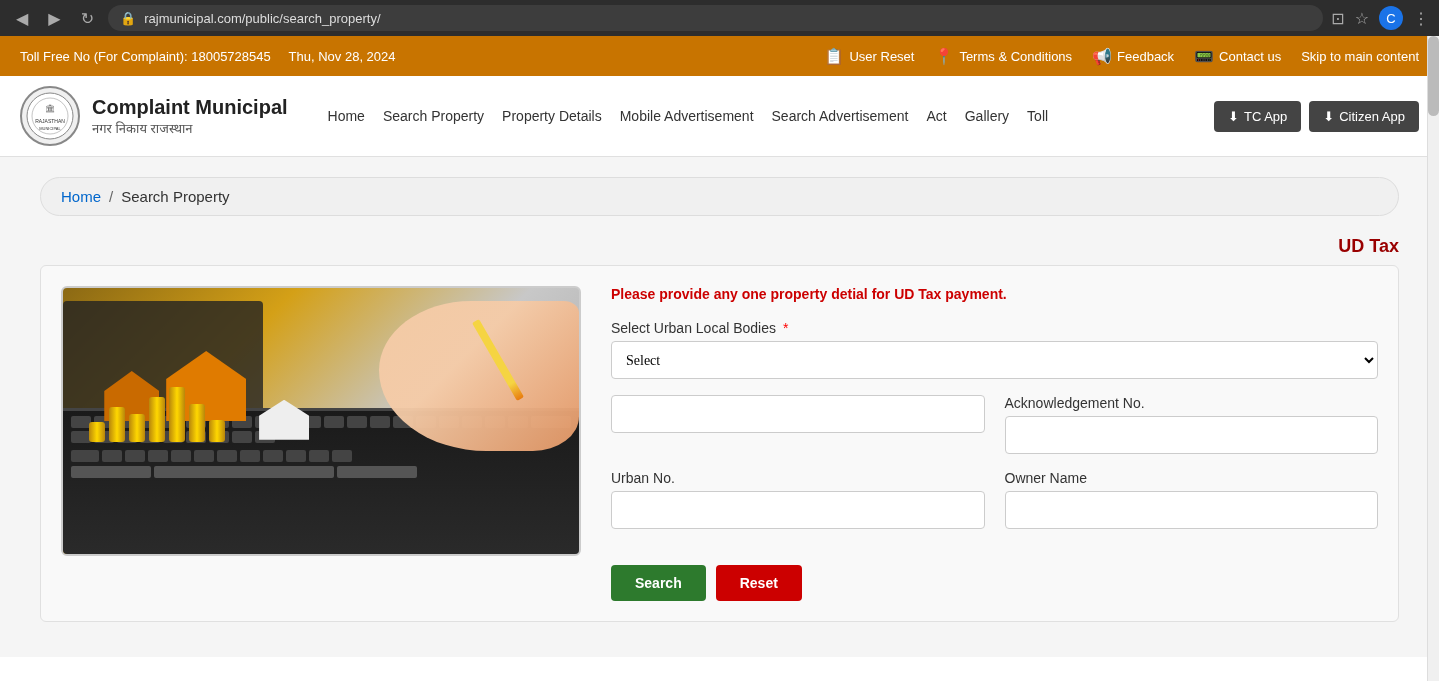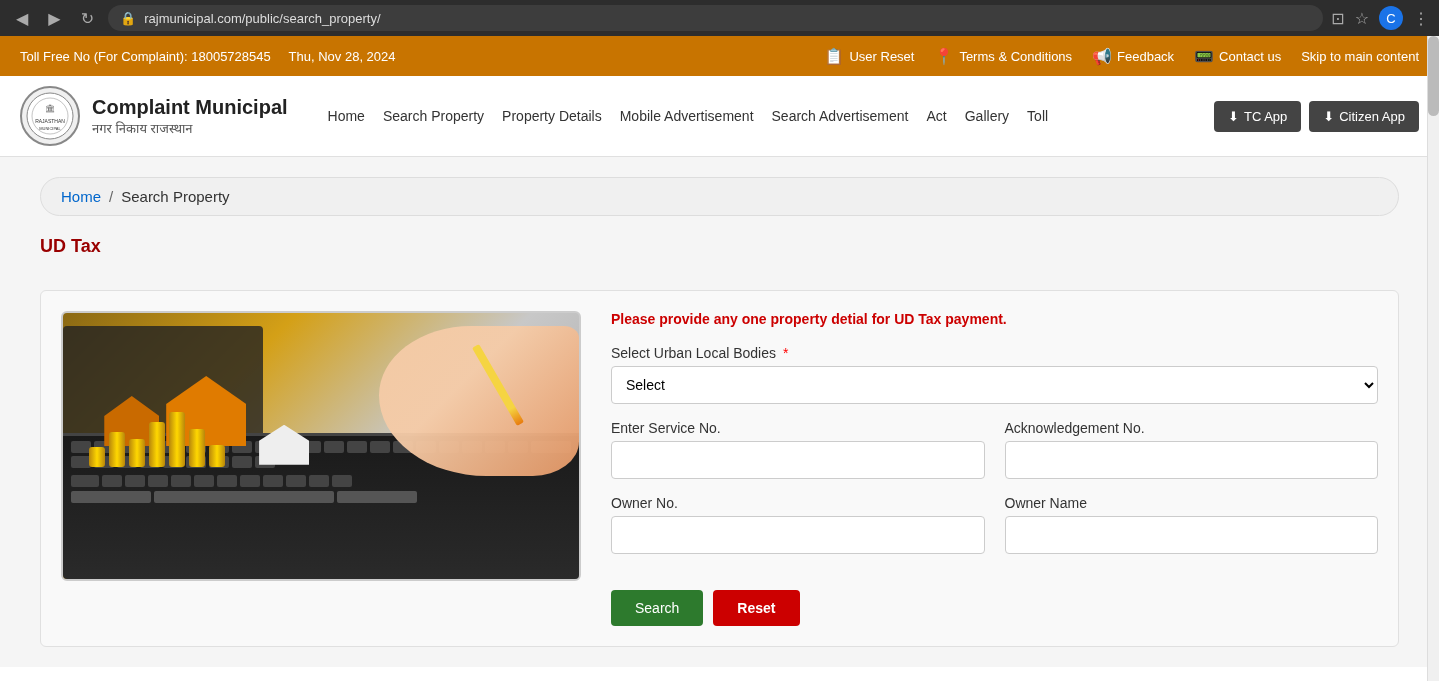--- a/index.html
+++ b/index.html
@@ -178,21 +178,22 @@
     .breadcrumb-current {
       color: #333;
       font-size: 15px;
     }
 
     
     .section-title {
       color: #990000;
       font-weight: bold;
       font-size: 18px;
-      margin-bottom: 33px;
+      margin-bottom: 8px;
+      text-align: right;
     }
 
     
     .form-card {
       background: #f9f9f9;
       border: 1px solid #e0e0e0;
       border-radius: 6px;
       padding: 20px;
       display: flex;
       gap: 30px;
@@ -284,20 +285,21 @@
     .form-select {
       width: 100%;
       height: 38px;
       border: 1px solid #ccc;
       border-radius: 4px;
       padding: 0 10px;
       font-size: 14px;
       background: #fff;
       cursor: pointer;
       appearance: auto;
+      font-family: Liberation Serif, serif;
     }
     .form-input {
       width: 100%;
       height: 38px;
       border: 1px solid #ccc;
       border-radius: 4px;
       padding: 0 10px;
       font-size: 14px;
       background: #fff;
     }
@@ -313,21 +315,21 @@
       gap: 10px;
       margin-top: 20px;
     }
     .btn-search {
       background: #2d7a2d;
       color: #fff;
       border: none;
       padding: 10px 24px;
       border-radius: 4px;
       font-size: 14px;
-      font-weight: normal;
+      font-weight: bold;
       cursor: pointer;
     }
     .btn-reset {
       background: #cc0000;
       color: #fff;
       border: none;
       padding: 10px 24px;
       border-radius: 4px;
       font-size: 14px;
       font-weight: bold;
@@ -545,32 +547,31 @@
           <option value="jodhpur">Jodhpur</option>
           <option value="kota">Kota</option>
           <option value="bikaner">Bikaner</option>
           <option value="ajmer">Ajmer</option>
           <option value="udaipur">Udaipur</option>
         </select>
       </div>
 
       <div class="form-row">
         <div class="form-group">
-          <label class="form-label">Enter Service No.</label>
           <input type="text" class="form-input" style="">
         </div>
         <div class="form-group">
           <label class="form-label">Acknowledgement No.</label>
           <input type="text" class="form-input" style="">
         </div>
       </div>
 
       <div class="form-row">
         <div class="form-group">
-          <label class="form-label">Owner No.</label>
+          <label class="form-label">Urban No.</label>
           <input type="text" class="form-input" style="">
         </div>
         <div class="form-group">
           <label class="form-label">Owner Name</label>
           <input type="text" class="form-input" style="">
         </div>
       </div>
 
       <div class="form-actions">
         <button class="btn-search">Search</button>

